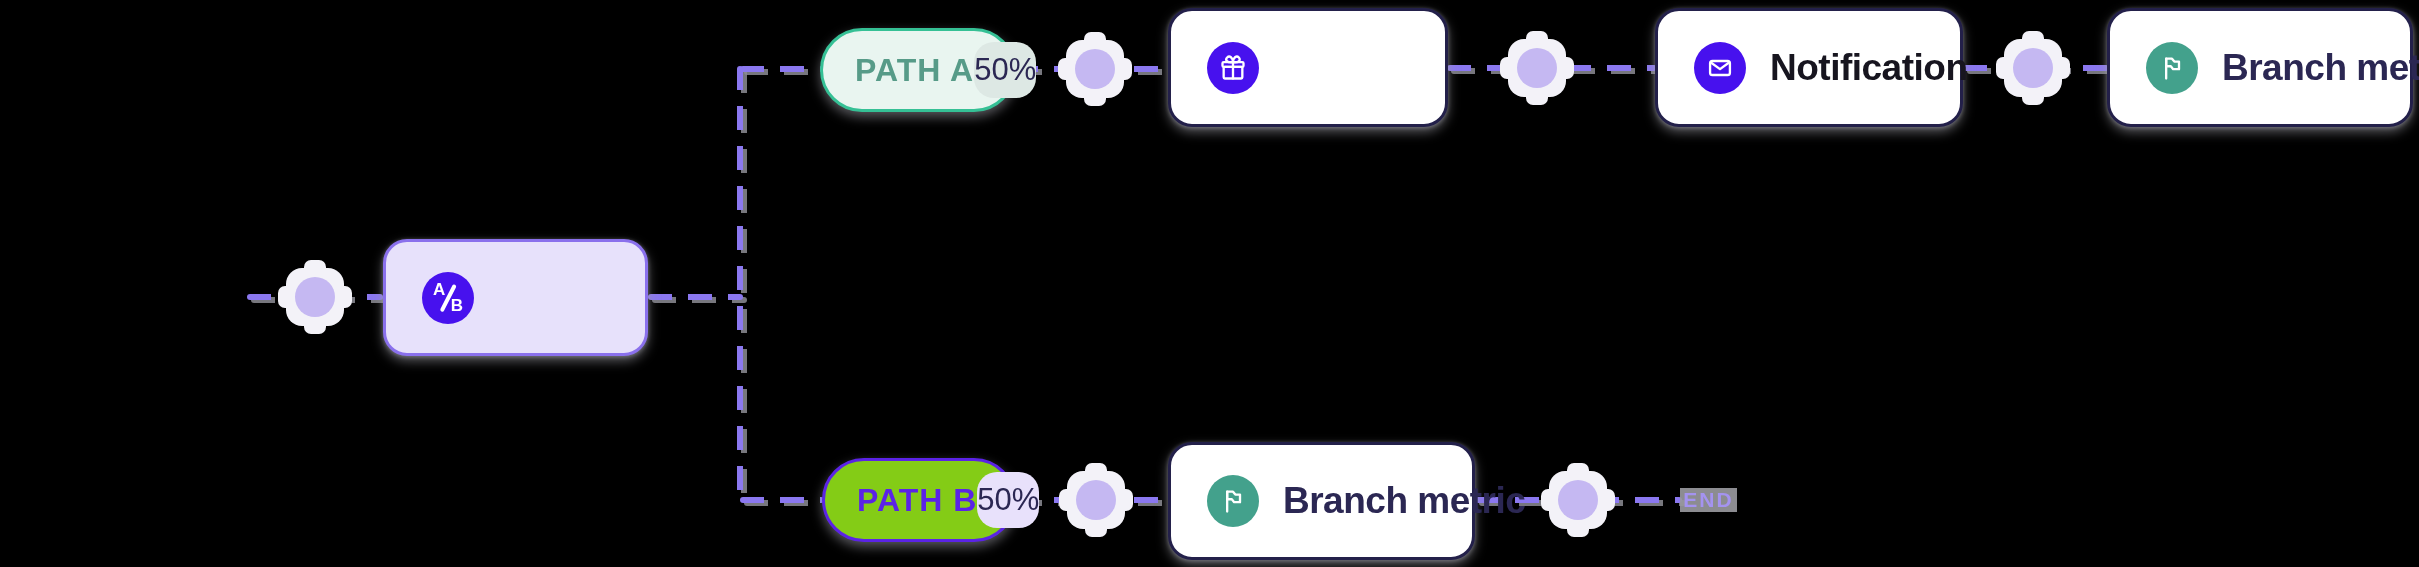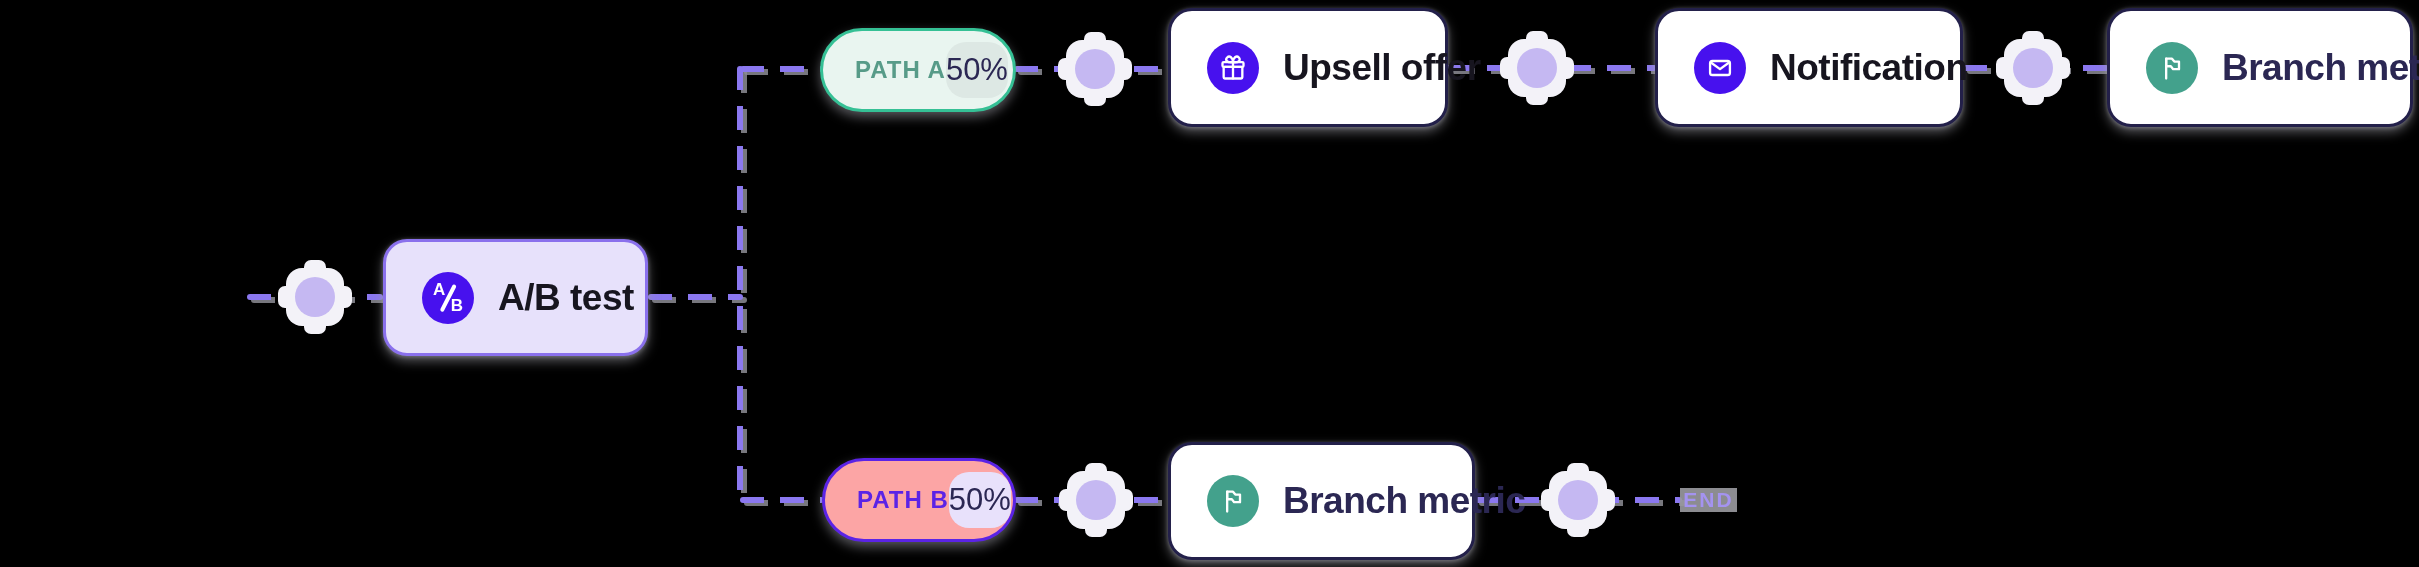--- a/index.html
+++ b/index.html
@@ -49,27 +49,27 @@
   .ab-glyph .a{position:absolute;left:11px;top:8px;font-size:17px;}
   .ab-glyph .b{position:absolute;right:11px;bottom:8px;font-size:17px;}
   .ab-glyph .slash{position:absolute;left:50%;top:50%;width:3.5px;height:30px;background:#fff;
     border-radius:2px;transform:translate(-50%,-50%) rotate(27deg);}
   
   .path-badge{
     position:absolute;display:flex;align-items:center;justify-content:space-between;
     padding:0 9px 0 32px;box-sizing:border-box;border-radius:42px;border:3px solid;
     box-shadow:0 5px 12px rgba(160,160,170,.55);
   }
-  .path-badge .path-label{font-size:24px;font-weight:bold;letter-spacing:1px;white-space:nowrap;}
+  .path-badge .path-label{font-size:32px;font-weight:bold;letter-spacing:1px;white-space:nowrap;}
   .path-badge .pct-chip{width:90px;height:56px;border-radius:20px;display:flex;align-items:center;
     justify-content:center;font-size:31px;font-weight:normal;color:#2b2753;}
   .path-badge.a{background:#e9f5f0;border-color:#35c095;}
   .path-badge.a .path-label{color:#579b88;}
   .path-badge.a .pct-chip{background:#dde8e4;}
-  .path-badge.b{background:#fca5a5;border-color:#5b23e6;}
+  .path-badge.b{background:#84cc16;border-color:#5b23e6;}
   .path-badge.b .path-label{color:#5b23e6;}
   .path-badge.b .pct-chip{background:#e8e1fb;}
   
   .end-badge{
     position:absolute;left:1680px;top:488px;width:57px;height:24px;
     background:rgba(152,152,157,.92);color:#a493f0;border-radius:0;
     display:flex;align-items:center;justify-content:center;
     font-size:21px;font-weight:bold;letter-spacing:2px;
   }
 </style>
@@ -116,39 +116,37 @@
 
 
   <div class="node ab" style="left:383px;top:239px;width:265px;height:117px;">
     <span class="icon-circle purple">
       <span class="ab-glyph">
           <span class="a">A</span>
           <span class="slash"></span>
           <span class="b">B</span>
         </span>
     </span>
-    <span class="node-title">A/B test</span>
   </div>
 
   <div class="path-badge a" style="left:820px;top:28px;width:196px;height:84px;">
     <span class="path-label">PATH A</span>
     <span class="pct-chip">50%</span>
   </div>
 
   <div class="node" style="left:1168px;top:8px;width:280px;height:119px;">
     <span class="icon-circle purple">
       <svg width="28" height="28" viewBox="0 0 24 24" fill="none" stroke="#fff" stroke-width="2" stroke-linecap="round" stroke-linejoin="round">
         <rect x="4" y="11" width="16" height="10" rx="1"></rect>
           <rect x="3" y="7" width="18" height="4" rx="1"></rect>
         <line x1="12" y1="7" x2="12" y2="21"></line>
         <path d="M12 7c-5 1-7-2-5-4s5 0 5 4z"></path>
           <path d="M12 7c5 1 7-2 5-4s-5 0-5 4z"></path>
       </svg>
     </span>
-    <span class="node-title">Upsell offer</span>
   </div>
 
   <div class="node" style="left:1655px;top:8px;width:308px;height:119px;">
     <span class="icon-circle purple">
       <svg width="28" height="28" viewBox="0 0 24 24" fill="none" stroke="#fff" stroke-width="2" stroke-linecap="round" stroke-linejoin="round">
         <rect x="3.5" y="6" width="17" height="12" rx="2"></rect>
           <path d="M4.5 7.5 12 13l7.5-5.5"></path>
       </svg>
     </span>
     <span class="node-title">Notification</span>

